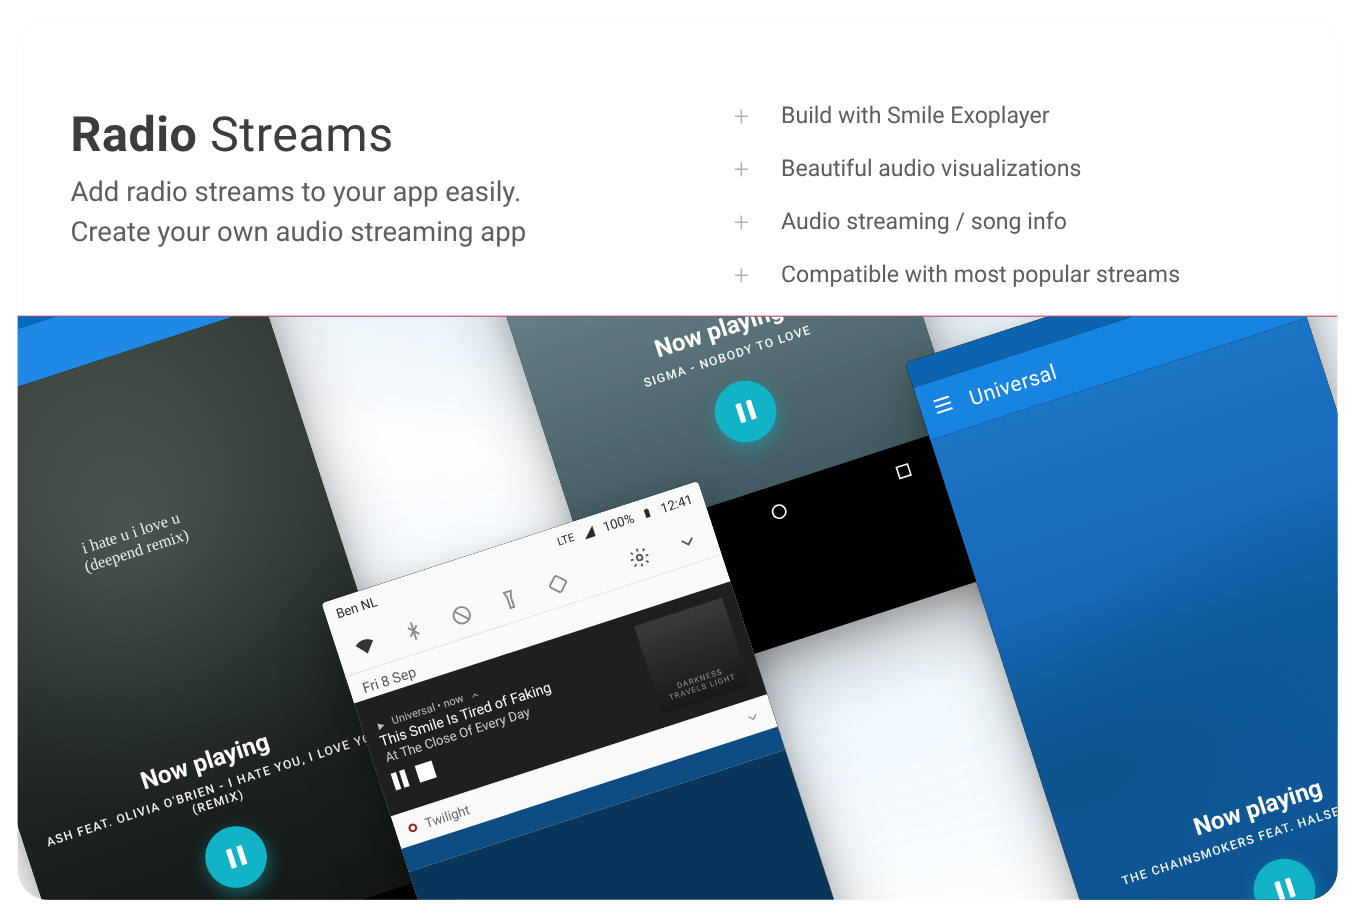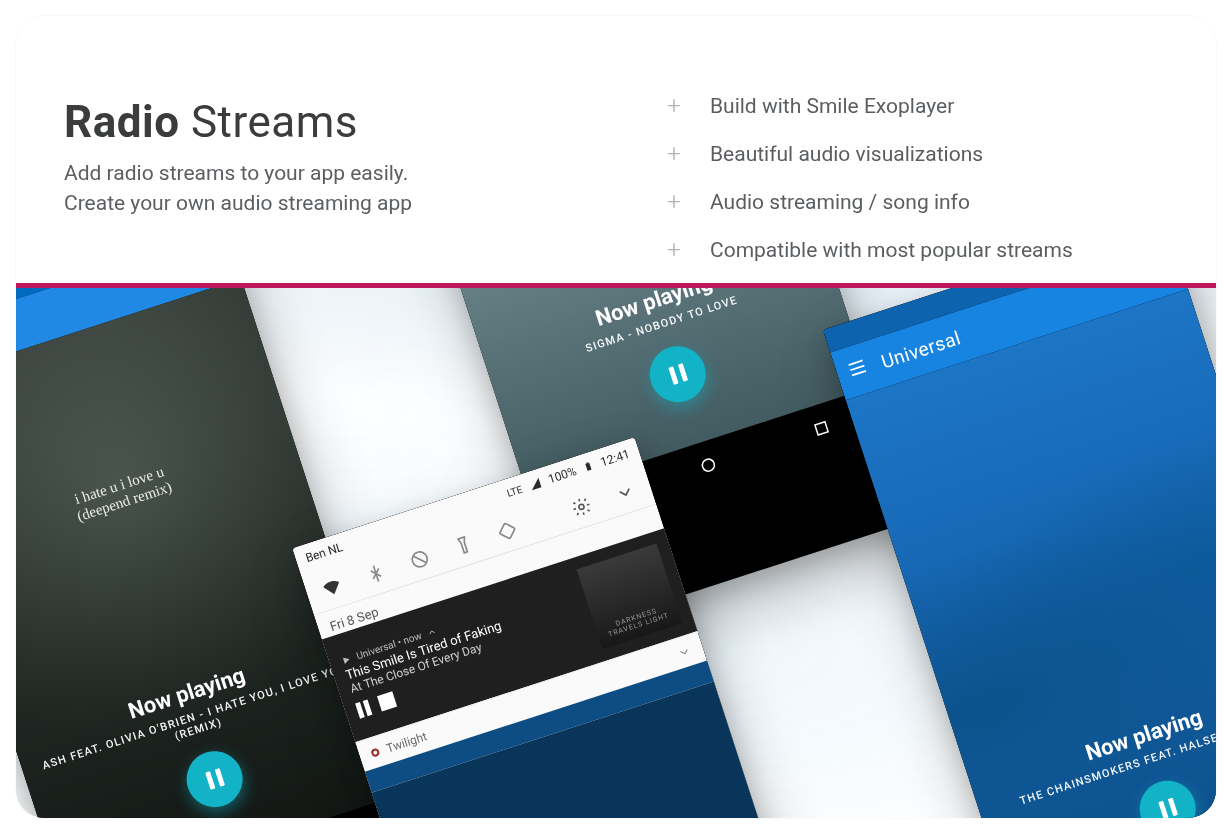--- a/index.html
+++ b/index.html
@@ -19,27 +19,27 @@
     overflow: hidden;
     box-shadow: 0 0 0 1px rgba(0,0,0,.02);
   }
   .header {
     position: absolute;
     left: 0; right: 0; top: 0;
     height: 272px;
     padding: 50px 48px 0 48px;
     display: flex;
     gap: 40px;
-    border-bottom: 5px solid #be185d;
+    border-bottom: 1px solid #be185d;
   }
   .lhs { flex: 0 0 560px; padding-top: 30px; }
   .rhs { flex: 1; padding-top: 16px; }
   .title { font-size: 44px; letter-spacing: .5px; color: #3a3c3e; font-weight: 400; }
   .title .bold { font-weight: 700; }
-  .sub { margin-top: 10px; font-size: 21px; line-height: 1.45; color: #5c5f62; font-weight: 400; }
+  .sub { margin-top: 10px; font-size: 25px; line-height: 1.45; color: #5c5f62; font-weight: 400; }
   .features { list-style: none; }
   .features li { display: flex; align-items: center; gap: 26px; font-size: 21px; color: #5b5e61; padding: 10px 0; }
   .plus { width: 20px; text-align: center; color: #aeb3b7; font-size: 24px; font-weight: 300; }
 
   .stage {
     position: absolute;
     left: 0; right: 0; top: 272px; bottom: 0;
     background: linear-gradient(180deg, #f4f6f7 0%, #fdfeff 18%, #ffffff 100%);
     overflow: hidden;
   }

